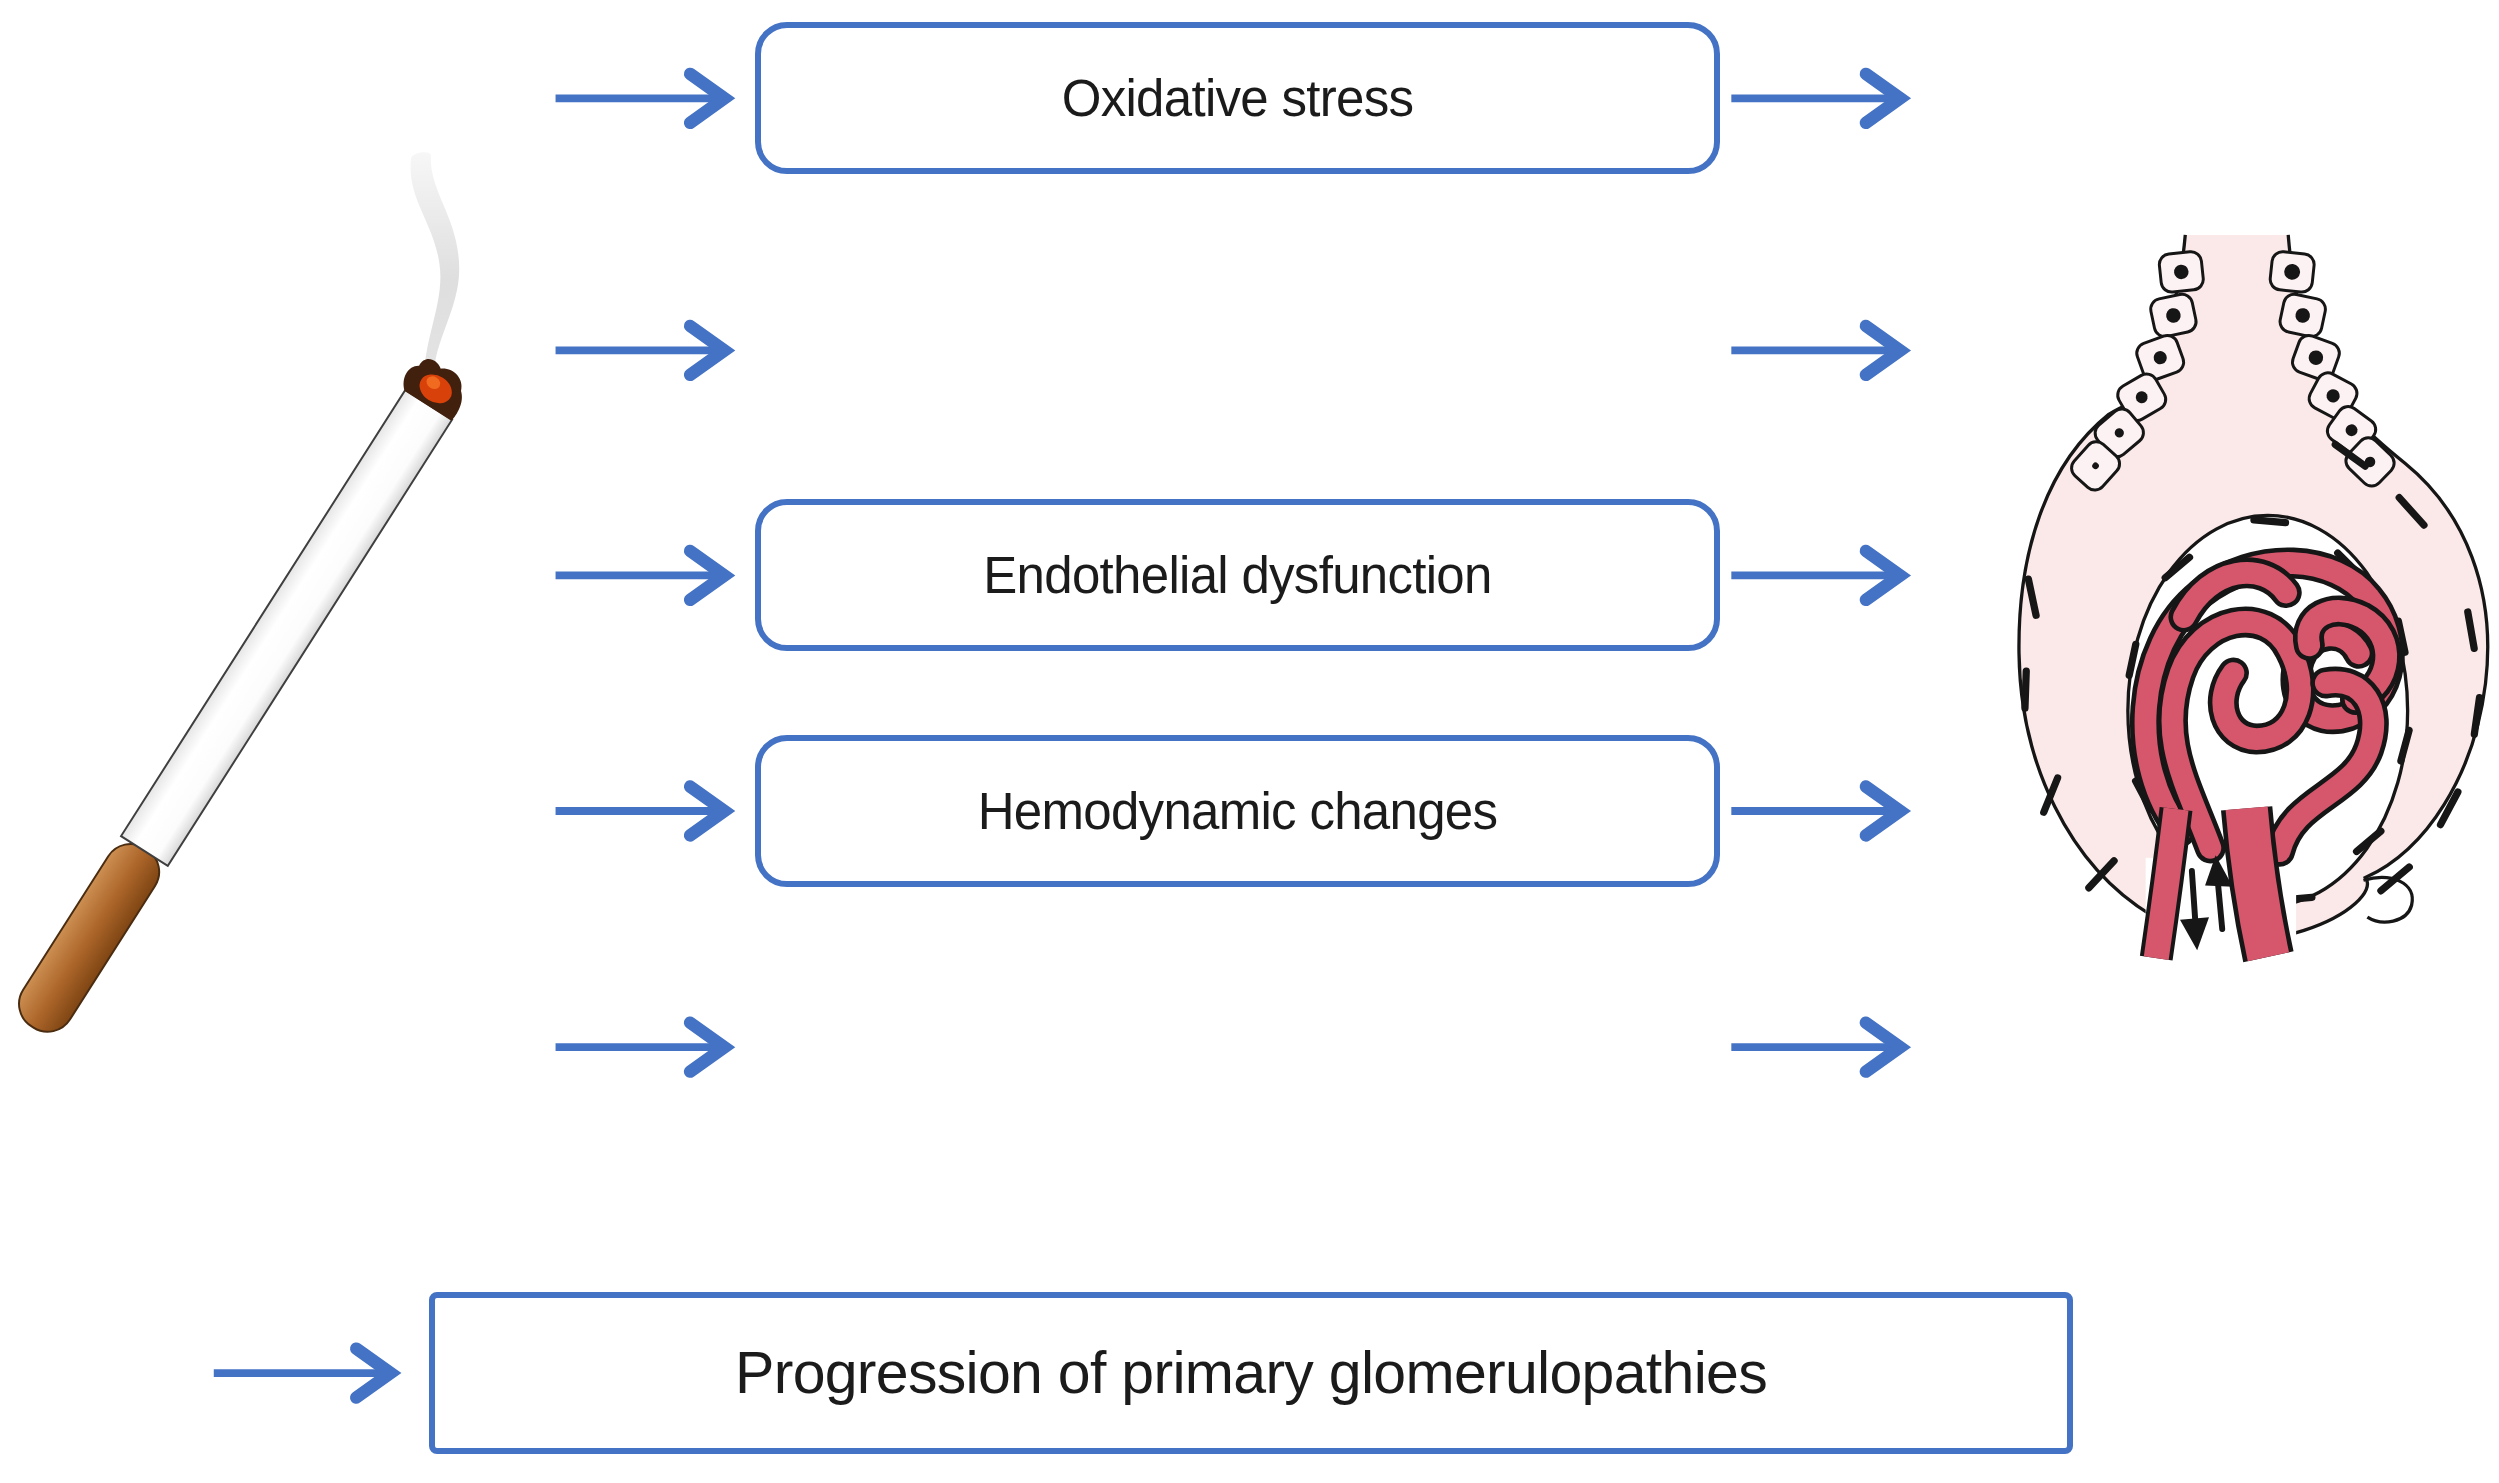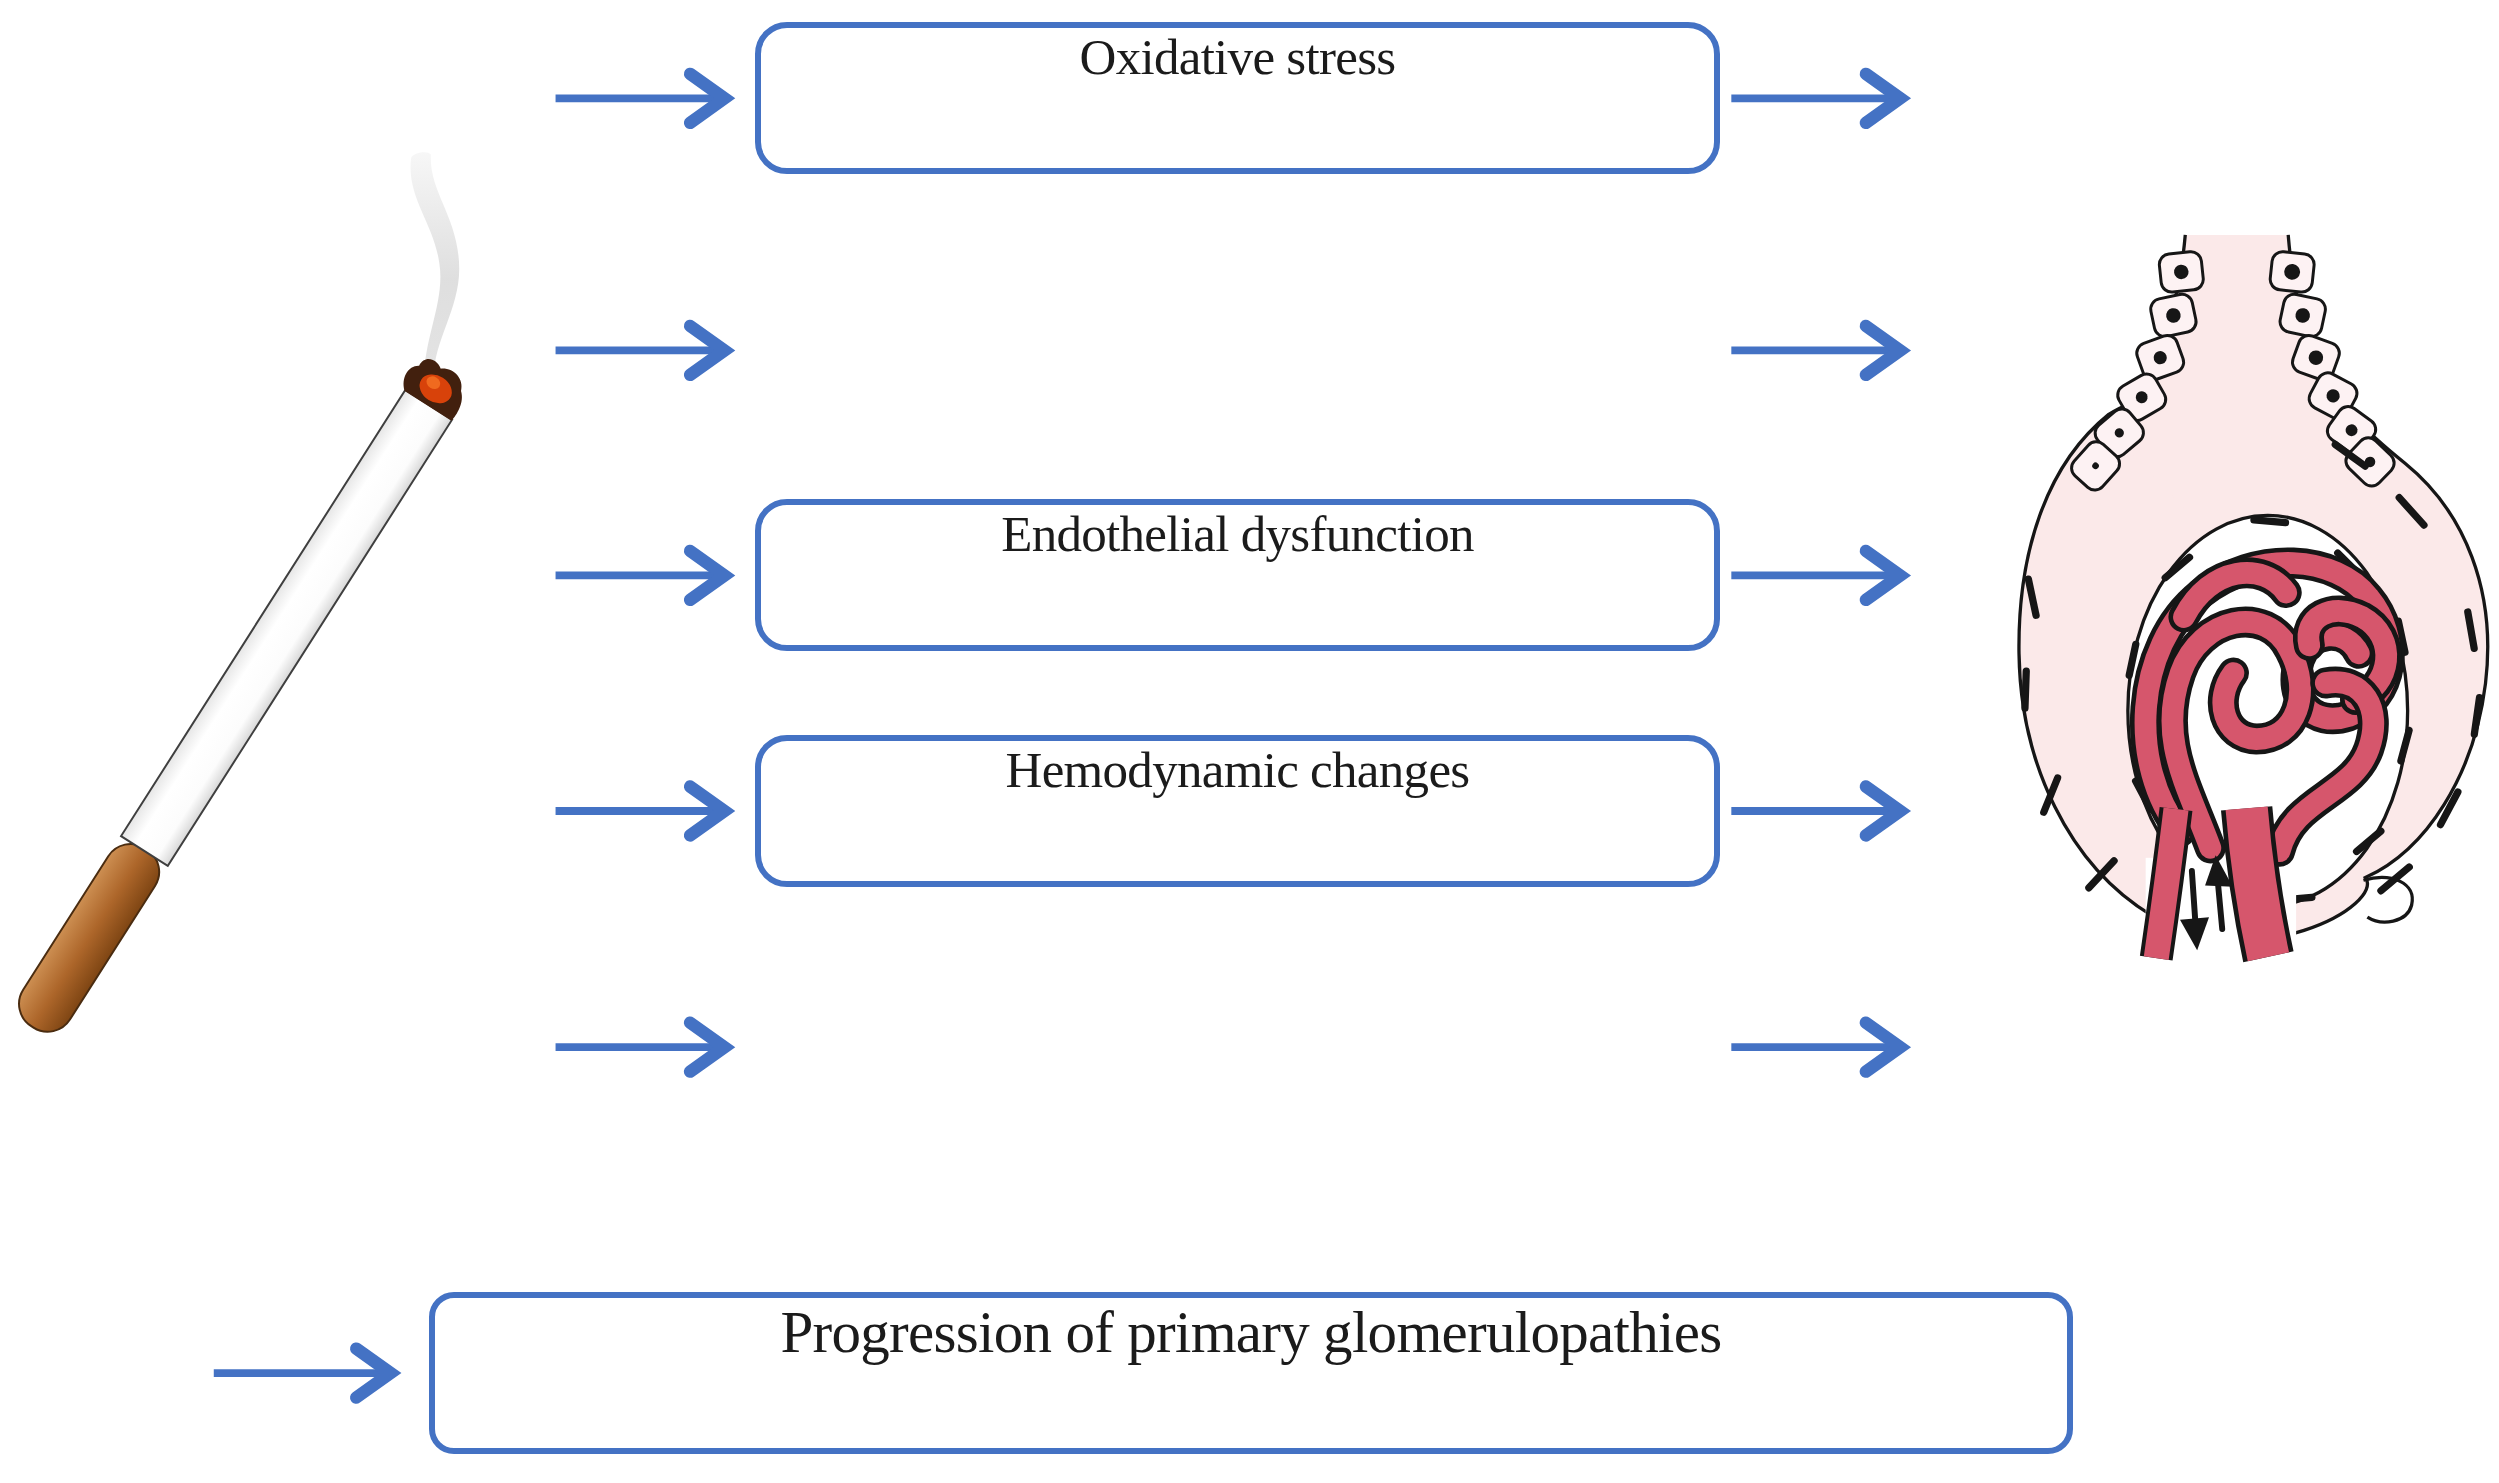--- a/index.html
+++ b/index.html
@@ -16,39 +16,39 @@
     left: 0; top: 0;
     width: 2500px; height: 1484px;
   }
   .flow-box {
     position: absolute;
     box-sizing: border-box;
     background: var(--box-fill);
     border: 6px solid var(--accent-blue);
     border-radius: 32px;
     display: flex;
+    align-items: center;
     justify-content: center;
     color: var(--text-dark);
     letter-spacing: -0.7px;
     text-align: center;
-    font-family: Liberation Serif, serif;
   }
   .mediator-box {
     left: 755px;
     width: 965px;
     height: 152px;
     font-size: 51px;
   }
   .outcome-box {
     left: 429px;
     top: 1292px;
     width: 1644px;
     height: 162px;
     border-width: 6.6px;
-    border-radius: 25px;
+    border-radius: 8px;
     font-size: 59px;
   }
   
   .arrow-shaft { stroke: var(--accent-blue); stroke-width: 12; fill: none; stroke-linecap: square; }
   .arrow-head  { stroke: var(--accent-blue); stroke-width: 19; fill: none; stroke-linecap: round; stroke-linejoin: miter; }
   .ol   { stroke: var(--outline-black); fill: none; }
   .cap-under { stroke: var(--outline-black); stroke-width: 47; fill: none; stroke-linecap: round; }
   .cap-over  { stroke: var(--capillary-red); stroke-width: 33; fill: none; stroke-linecap: round; }
   .cell-body { fill: var(--cell-fill); stroke: var(--outline-black); stroke-width: 4.5; }
   .nuc  { fill: var(--outline-black); }

